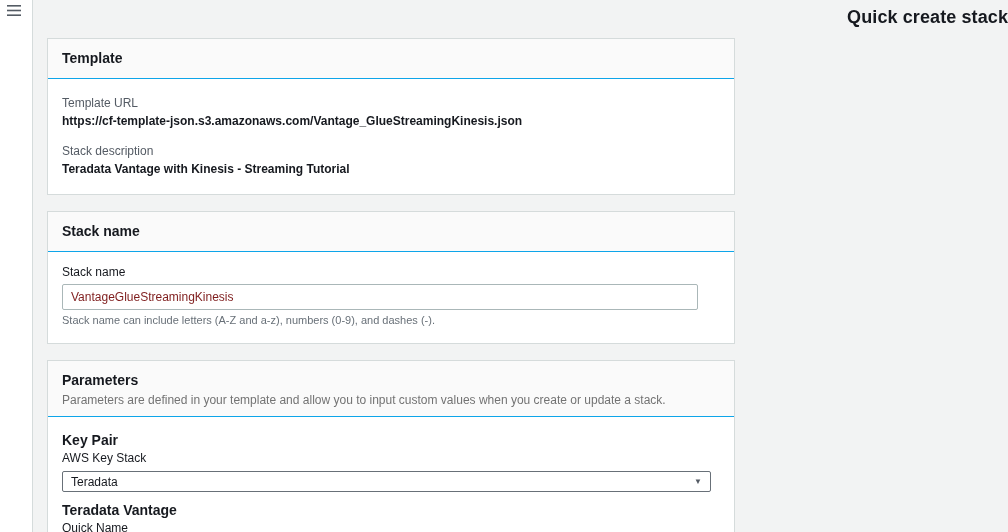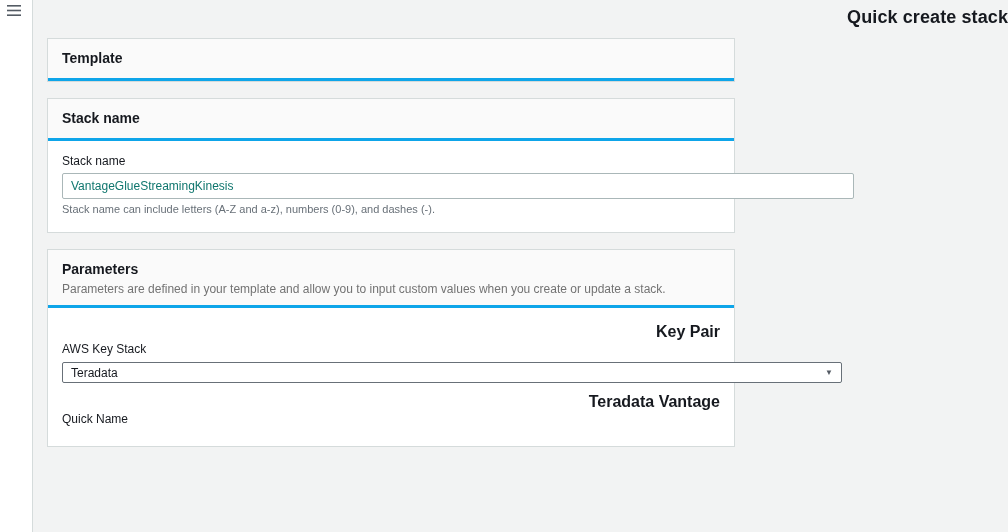--- a/index.html
+++ b/index.html
@@ -25,48 +25,48 @@
   .page-title {
     margin: 0 0 9px 0; font-size: 18px; font-weight: 700;
     color: #16191f; line-height: 24px; letter-spacing: 0.1px; text-align: right;
   }
   .content { width: 688px; }
   .card {
     background: #ffffff; border: 1px solid #d5dbdb; margin-bottom: 16px;
     box-sizing: border-box;
   }
   .card-header {
-    background: #fafafa; border-bottom: 3px solid #0ea5e9; padding: 11px 14px;
+    background: #fafafa; border-bottom: 1px solid #0ea5e9; padding: 11px 14px;
   }
   .card-title {
     margin: 0; font-size: 14px; font-weight: 700; color: #16191f; line-height: 17px;
   }
   .card-desc {
     margin: 4px 0 0; font-size: 12px; color: #737373; line-height: 14px;
   }
   .card-body { padding: 17px 14px 18px; }
   .field { margin-bottom: 16px; }
   .field:last-child { margin-bottom: 0; }
   .field-label { font-size: 12px; color: #545b64; line-height: 14px; margin-bottom: 4px; }
   .field-value { font-size: 12px; color: #16191f; font-weight: 700; line-height: 14px; }
   .input-label { font-size: 12px; color: #16191f; line-height: 14px; margin-bottom: 5px; }
   .text-input {
-    display: block; width: 792px; height: 21px; box-sizing: border-box;
+    display: block; width: 636px; height: 21px; box-sizing: border-box;
     border: 1px solid #aab7b8; border-radius: 2px; padding: 12px 8px;
-    font-size: 12px; color: #0f766e; font-family: inherit; background: #fff;
+    font-size: 12px; color: #7f1d1d; font-family: inherit; background: #fff;
     outline: none;
   }
   .help { margin: 4px 0 4px; font-size: 11px; color: #687078; line-height: 13px; }
   .group-title {
-    margin: 0 0 3px; font-size: 16px; font-weight: 700; color: #16191f; line-height: 15px; text-align: right;
+    margin: 0 0 3px; font-size: 14px; font-weight: 700; color: #16191f; line-height: 15px;
   }
   .param-group { margin-bottom: 11px; }
   .param-group:last-child { margin-bottom: 0; }
   .select-box {
-    width: 780px; height: 21px; box-sizing: border-box;
+    width: 649px; height: 21px; box-sizing: border-box;
     border: 1px solid #687078; border-radius: 2px; background: #fff;
     display: flex; align-items: center; justify-content: space-between;
     padding: 0 8px; cursor: pointer;
   }
   .select-value { font-size: 12px; color: #16191f; }
   .caret { font-size: 8px; color: #545b64; line-height: 1; }
 </style>
 </head>
 <body>
 
@@ -83,20 +83,30 @@
 </aside>
 
 <div class="main">
   <h1 class="page-title">Quick create stack</h1>
 
   <div class="content">
 
     <section class="card">
       <div class="card-header">
         <h2 class="card-title">Template</h2>
+      </div>
+      <div class="card-body">
+        <div class="field">
+          <div class="field-label">Template URL</div>
+          <div class="field-value">https://cf-template-json.s3.amazonaws.com/Vantage_GlueStreamingKinesis.json</div>
+        </div>
+        <div class="field">
+          <div class="field-label">Stack description</div>
+          <div class="field-value">Teradata Vantage with Kinesis - Streaming Tutorial</div>
+        </div>
       </div>
     </section>
 
     <section class="card">
       <div class="card-header">
         <h2 class="card-title">Stack name</h2>
       </div>
       <div class="card-body" style="padding:13px 14px 12px;">
         <div class="input-label">Stack name</div>
         <input type="text" class="text-input" value="VantageGlueStreamingKinesis" style="">

